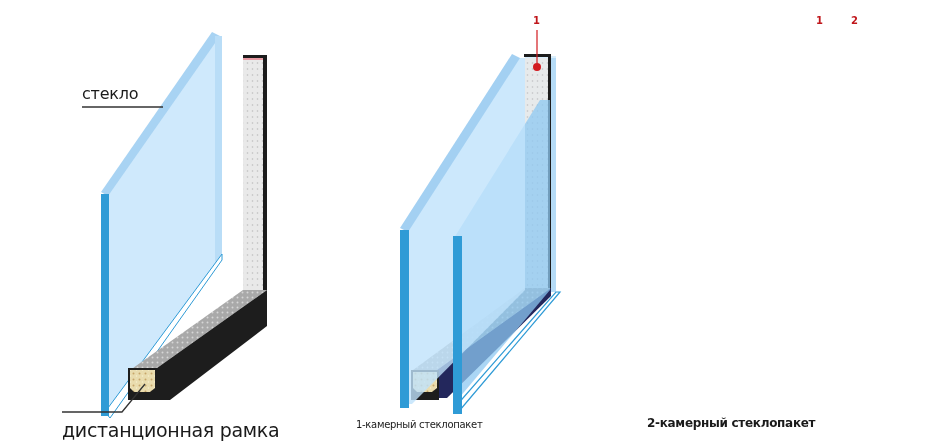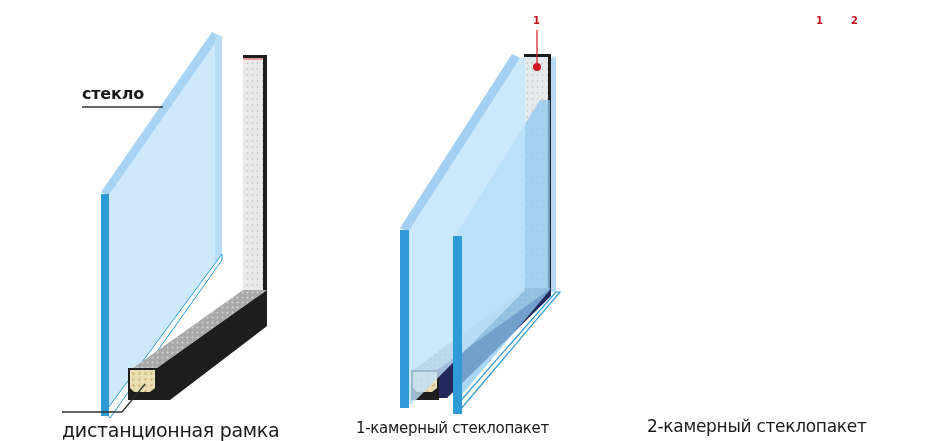--- a/index.html
+++ b/index.html
@@ -1,22 +1,22 @@
 <!DOCTYPE html>
 <html><head>
 <meta charset="utf-8">
 <style>
   html, body { margin:0; padding:0; background:#ffffff; }
   body { width:940px; height:441px; position:relative; overflow:hidden; font-family:"DejaVu Sans", sans-serif; }
   #stage { position:absolute; left:0; top:0; width:940px; height:441px; }
   .label { position:absolute; color:#1a1a1a; white-space:nowrap; font-family:"DejaVu Sans", sans-serif; }
-  .lbl-glass { left:82px; top:84px; font-size:16px; letter-spacing:-0.2px;font-weight:bold; }
+  .lbl-glass { left:82px; top:84px; font-size:16px; letter-spacing:-0.2px; }
   .lbl-frame { left:62px; top:419px; font-size:19px; letter-spacing:-0.3px; }
-  .lbl-one { left:356px; top:419px; font-size:15px; letter-spacing:-0.3px; }
-  .lbl-two { left:647px; top:416px; font-size:17px; letter-spacing:-0.3px; }
+  .lbl-one { left:356px; top:419px; font-size:10px; letter-spacing:-0.3px; }
+  .lbl-two { left:647px; top:416px; font-size:12px; letter-spacing:-0.3px;font-weight:bold; }
   .num { position:absolute; color:#c0161b; font-size:10px; font-weight:bold; font-family:"DejaVu Sans", sans-serif; }
 </style>
 </head>
 <body>
 
 
 
 <svg id="stage" viewBox="0 0 940 441" width="940" height="441" xmlns="http://www.w3.org/2000/svg">
   <defs>
     <pattern id="dots" width="5" height="5" patternUnits="userSpaceOnUse">

